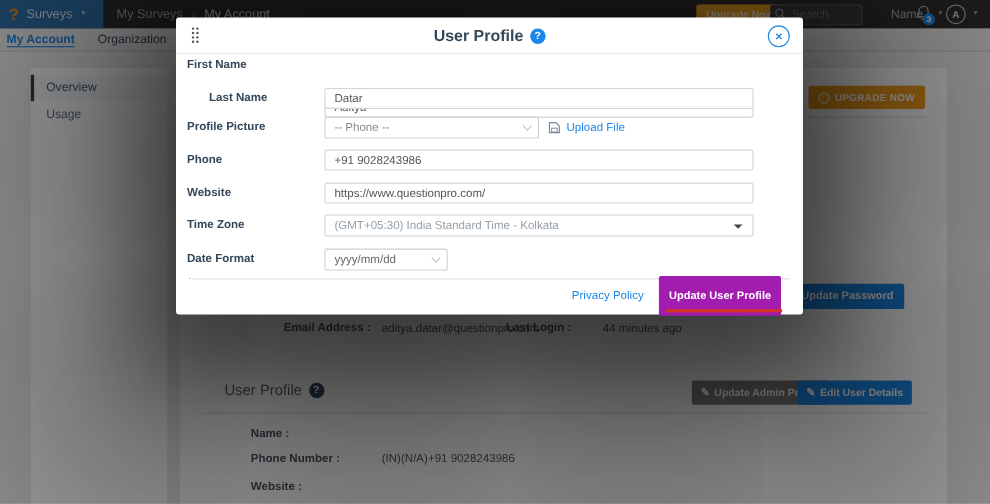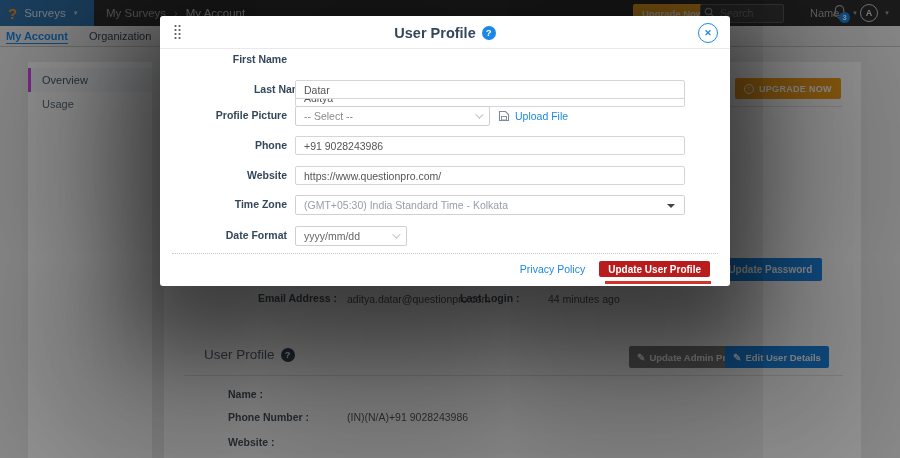--- a/index.html
+++ b/index.html
@@ -40,21 +40,21 @@
   #tabbar { position:absolute; left:0; top:26px; width:900px; height:21px; background:#e8e8e8;
             border-bottom:1px solid #c2c2c2; display:flex; align-items:center; gap:21px;
             padding-left:6px; font-size:11px; z-index:1; }
   .tab { color:#33475b; cursor:pointer; }
   .tab.active { color:#1b87e6; font-weight:bold; text-decoration:underline; text-underline-offset:3px; }
 
   
   #page { position:absolute; left:0; top:47px; width:900px; height:411px; background:#ebebeb; z-index:1; }
   #sidebar-card { position:absolute; left:28px; top:15px; width:124px; bottom:0; background:#ffffff; }
   .side-item { padding:6px 14px; font-size:11px; color:#5f6f7e; cursor:pointer; }
-  .side-item.active { border-left:3px solid #d946ef; padding-left:11px; background:#f5f8fa; color:#4a5a68; }
+  .side-item.active { border-left:3px solid #404040; padding-left:11px; background:#f5f8fa; color:#4a5a68; }
   #main-card { position:absolute; left:164px; top:15px; width:697px; bottom:0; background:#ffffff; }
 
   #upgrade-now { position:absolute; left:571px; top:16px; height:21px; padding:0 9px; background:#f09d1d;
                  border:none; border-radius:2px; color:#fff; font-size:9px; font-weight:bold;
                  letter-spacing:.3px; display:flex; align-items:center; gap:5px; }
   .circle-up { width:10px; height:10px; border:1px solid #fff; border-radius:50%; font-size:7px;
                line-height:8px; text-align:center; display:inline-block; }
   .hr { position:absolute; left:20px; right:18px; border-top:1px solid #e4e4e4; }
 
   .fld-label { position:absolute; font-size:10.5px; font-weight:bold; color:#4a5560;
@@ -87,41 +87,41 @@
   #modal-header { position:absolute; left:0; top:0; width:100%; height:33px;
                   border-bottom:1px solid #e9e9e9; }
   #drag-handle { position:absolute; left:13px; top:8px; cursor:move; }
   #modal-title { position:absolute; left:0; top:0; width:100%; height:33px; display:flex;
                  align-items:center; justify-content:center; gap:6px; font-size:14.5px;
                  font-weight:bold; color:#33475b; }
   #modal-close { position:absolute; right:12px; top:7px; width:20px; height:20px; background:#fff;
                  border:1.5px solid #1b87e6; border-radius:50%; color:#1b87e6; font-size:9px;
                  font-weight:bold; display:flex; align-items:center; justify-content:center; }
 
-  .mrow-label { position:absolute; left:0; width:127px; text-align:right; font-size:10.5px;
-                font-weight:bold; color:#33475b; line-height:19px; }
+  .mrow-label { position:absolute; left:0; width:127px; font-size:10.5px;
+                font-weight:bold; color:#33475b; line-height:19px;padding-left:10px; }
   .m-input { position:absolute; left:135px; width:390px; height:19px; border:1px solid #d5d5d5;
              border-radius:2px; font-size:10.5px; color:#555; padding:0 8px; outline:none;
              background:#fff; font-family:"Liberation Sans", sans-serif; }
   .m-select { position:absolute; left:135px; height:20px; border:1px solid #d0d0d0; border-radius:2px;
               font-size:10.5px; display:flex; align-items:center; padding:0 8px; color:#8a8a8a;
               background:#fff; cursor:pointer; }
   .chev { position:absolute; right:8px; top:6px; width:6px; height:6px; border-right:1px solid #b9c2ca;
           border-bottom:1px solid #b9c2ca; transform:rotate(45deg) translateY(-2px); }
   .tri { position:absolute; right:9px; top:8px; width:0; height:0; border-left:4px solid transparent;
          border-right:4px solid transparent; border-top:4px solid #444; }
   #upload-link { position:absolute; left:338px; top:0; height:20px; display:flex; align-items:center;
                  gap:5px; color:#1b87e6; font-size:10.5px; cursor:pointer; }
 
   #modal-footer-divider { position:absolute; left:12px; right:12px; top:237px;
                           border-top:1px dotted #c9c9c9; }
   #modal-footer { position:absolute; right:20px; top:242px; height:22px; display:flex;
                   align-items:center; gap:14px; }
   #privacy-link { color:#1b87e6; font-size:10.5px; text-decoration:none; }
-  #update-profile-btn { height:16px; padding:0 9px; background:#b91c1c; border:none; border-radius:2px;
+  #update-profile-btn { height:36px; padding:0 9px; background:#a21caf; border:none; border-radius:2px;
                         color:#fff; font-size:10px; font-weight:bold; }
   #red-underline { position:absolute; right:19px; top:265px; width:106px; height:3px; background:#d2342a; }
 </style>
 </head>
 <body>
 
 <div id="topbar">
   <div id="brand">
     <span id="logo">?</span>
     <span id="brand-label">Surveys</span>
@@ -224,21 +224,21 @@
   </div>
 
   <div class="mrow-label" style="top:34px;">First Name</div>
   <input class="m-input" style="top: 30px; margin-top: 42px;" value="Aditya">
 
   <div class="mrow-label" style="top:64px;margin-left:20px;">Last Name</div>
   <input class="m-input" style="top: 64px;" value="Datar">
 
   <div class="mrow-label" style="top:90px;">Profile Picture</div>
   <div class="m-select" style="top:90px; width:195px;">
-    <span>-- Select --</span>
+    <span>-- Phone --</span>
     <span class="chev"></span>
   </div>
   <div id="upload-link" style="top:90px;">
     <svg width="12" height="12" viewBox="0 0 12 12">
       <path d="M1.5 1.5h6l3 3v6h-9z" fill="none" stroke="#7a8a9a" stroke-width="1.1"></path>
       <rect x="3.5" y="6.5" width="5" height="3.5" fill="none" stroke="#7a8a9a" stroke-width="0.9"></rect>
     </svg>
     <span>Upload File</span>
   </div>
 

